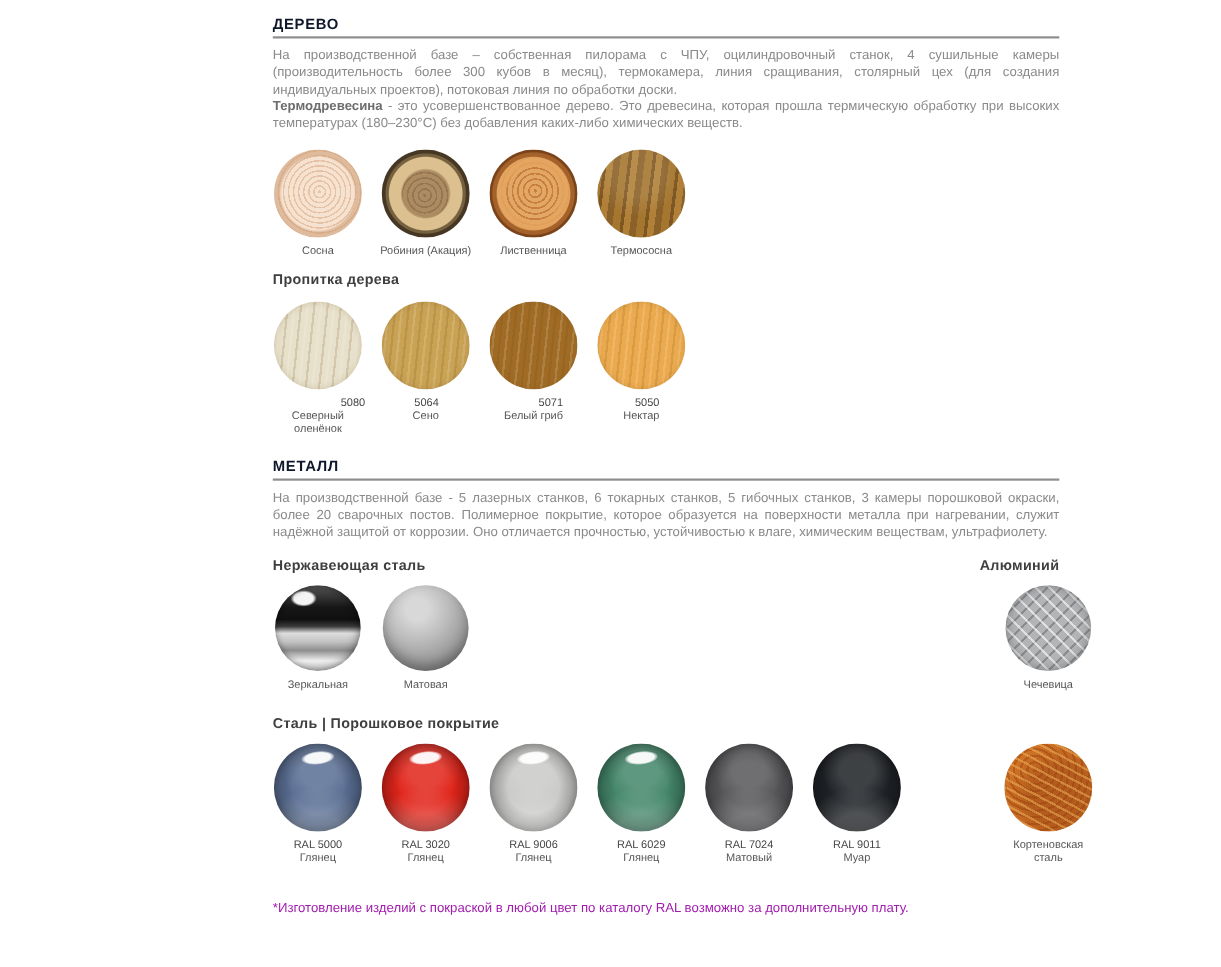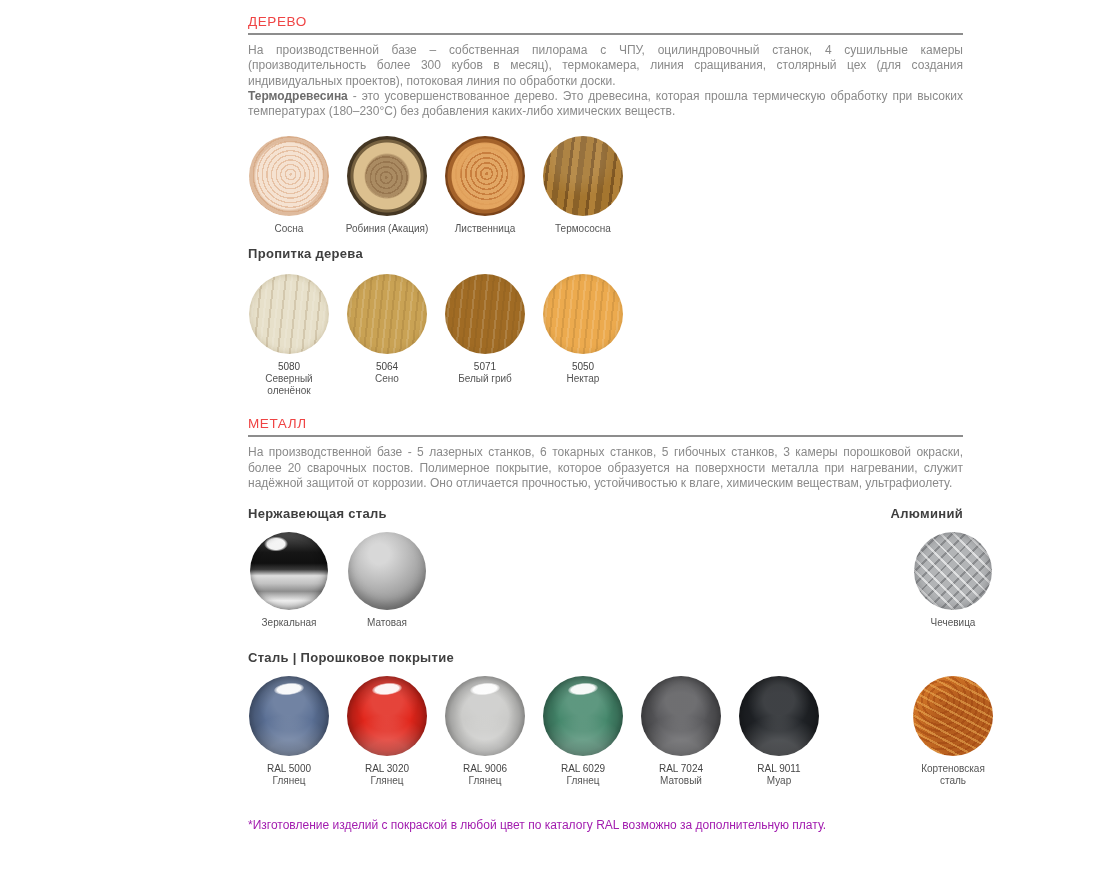--- a/index.html
+++ b/index.html
@@ -5,21 +5,21 @@
 <style>
   * { margin:0; padding:0; box-sizing:border-box; }
   html,body { background:#ffffff; }
   .page {
     position:relative; width:1110px; height:879px; background:#ffffff;
     font-family:"Liberation Sans", sans-serif; overflow:hidden;
   }
   .content { position:absolute; left:248px; top:14px; width:715px; }
 
   h2.section-title {
-    font-size:13.5px; font-weight:normal; color:#ef4444; letter-spacing:.6px;
+    font-size:13.5px; font-weight:bold; color:#0f172a; letter-spacing:.6px;
     line-height:16px;
   }
   .rule { height:2px; background:#8d8d8d; margin-top:3px; }
 
   p.body {
     font-size:12px; line-height:15.3px; color:#8a8a8a; text-align:justify;
   }
   p.body b { color:#6d6d6d; }
   .body-block { margin-top:8px; }
 
@@ -31,21 +31,21 @@
   .swatch-row { display:flex; margin-left:-8px; position:relative; }
   .swatch { width:98px; display:flex; flex-direction:column; align-items:center; }
   .circle { border-radius:50%; position:relative; flex:none; }
   .c80 { width:80px; height:80px; }
   .c78 { width:78px; height:78px; }
 
   .swatch-label {
     margin-top:7px; font-size:10px; line-height:12px; color:#555555;
     text-align:center; padding:0 6px;
   }
-  .swatch-label .code { color:#454545; }
+  .swatch-label .code { color:#454545;text-align:right; }
 
   
   .wood-pine {
     background:
       radial-gradient(circle closest-side, rgba(0,0,0,0) 0 33px, rgba(205,155,115,.55) 35px 40px),
       repeating-radial-gradient(circle at 52% 48%, #e7c2a5 0 1.3px, #f5e2d1 1.3px 4.6px);
   }
   .wood-robinia {
     background:
       radial-gradient(circle closest-side, rgba(0,0,0,0) 0 21px, #dcc08f 23px 33px, #75603f 34px 36px, #453723 37px 40px),

